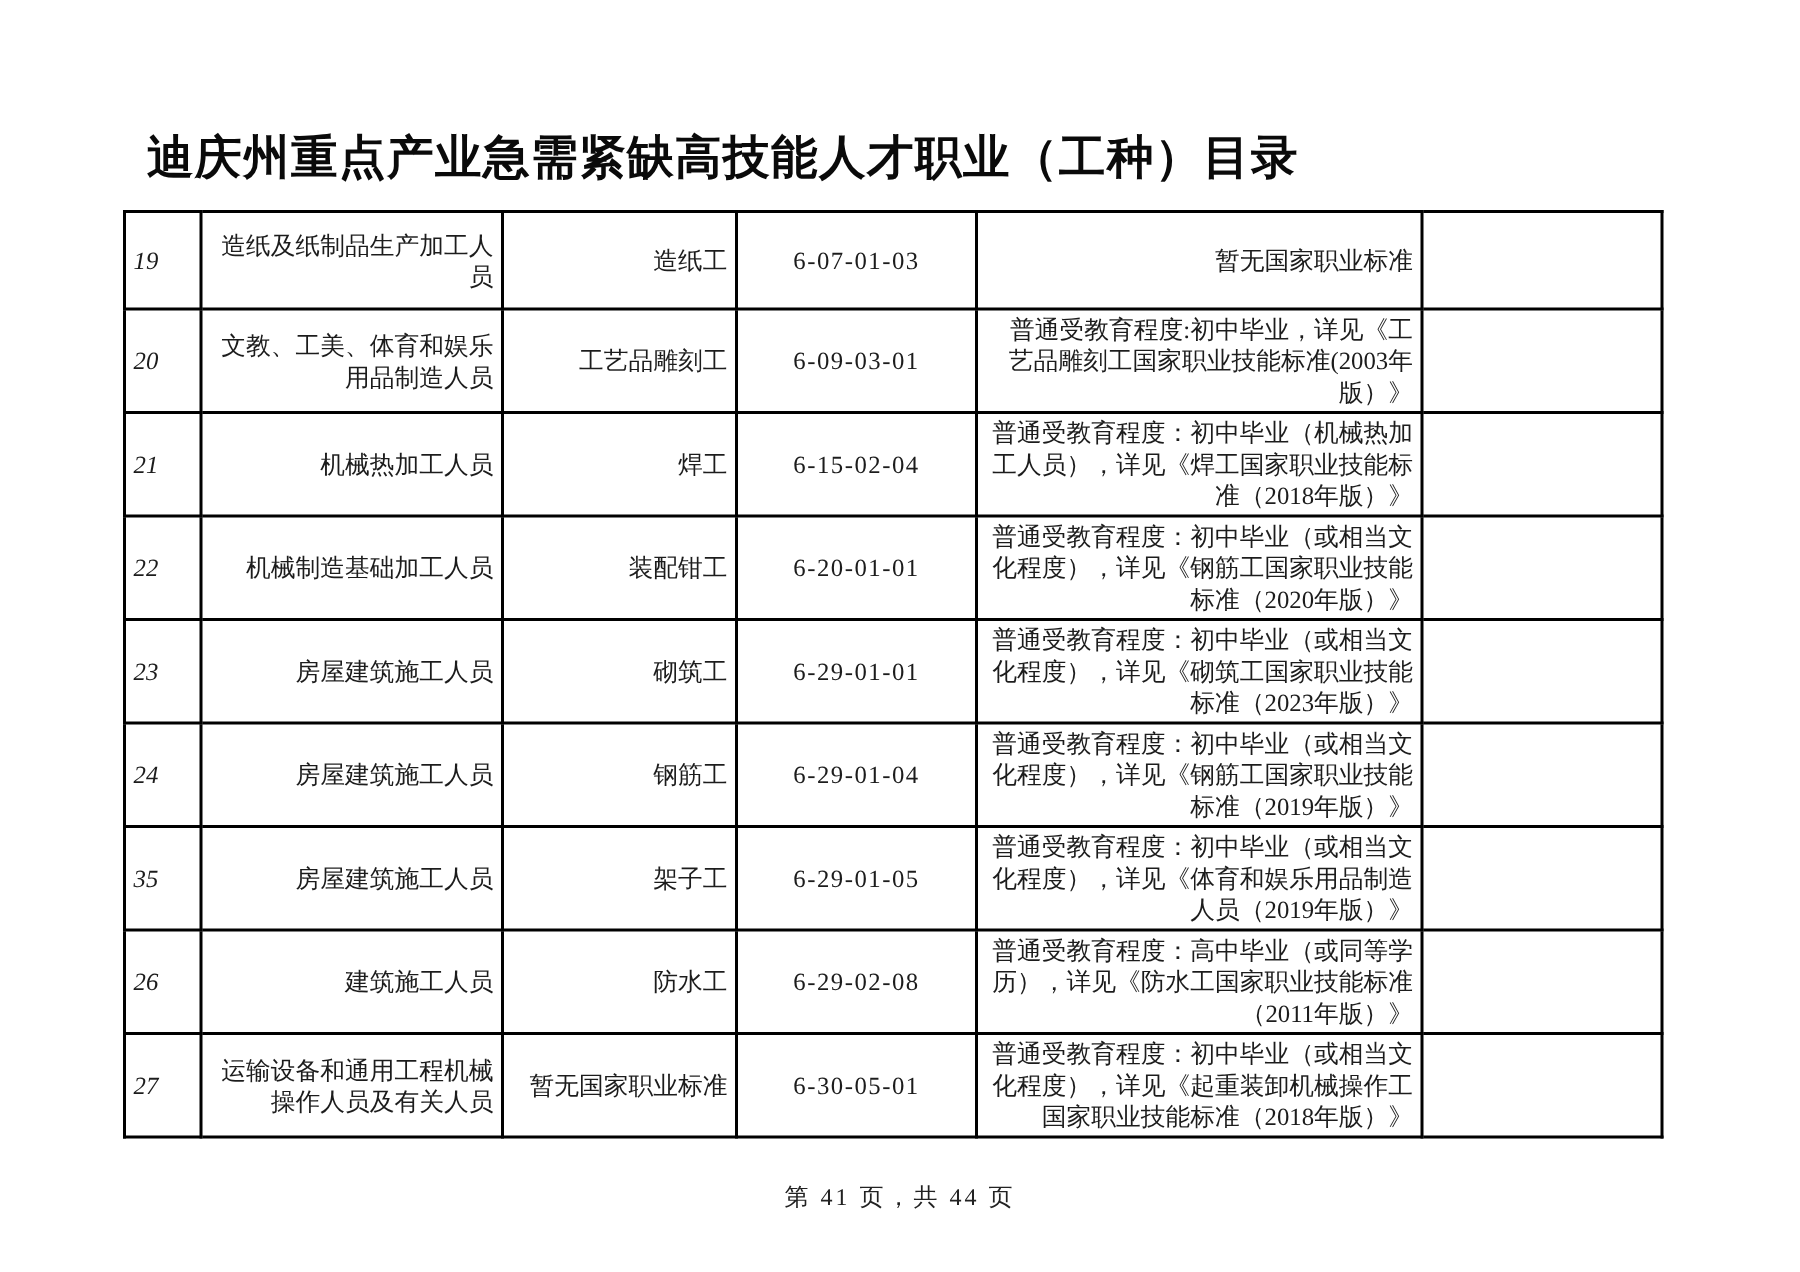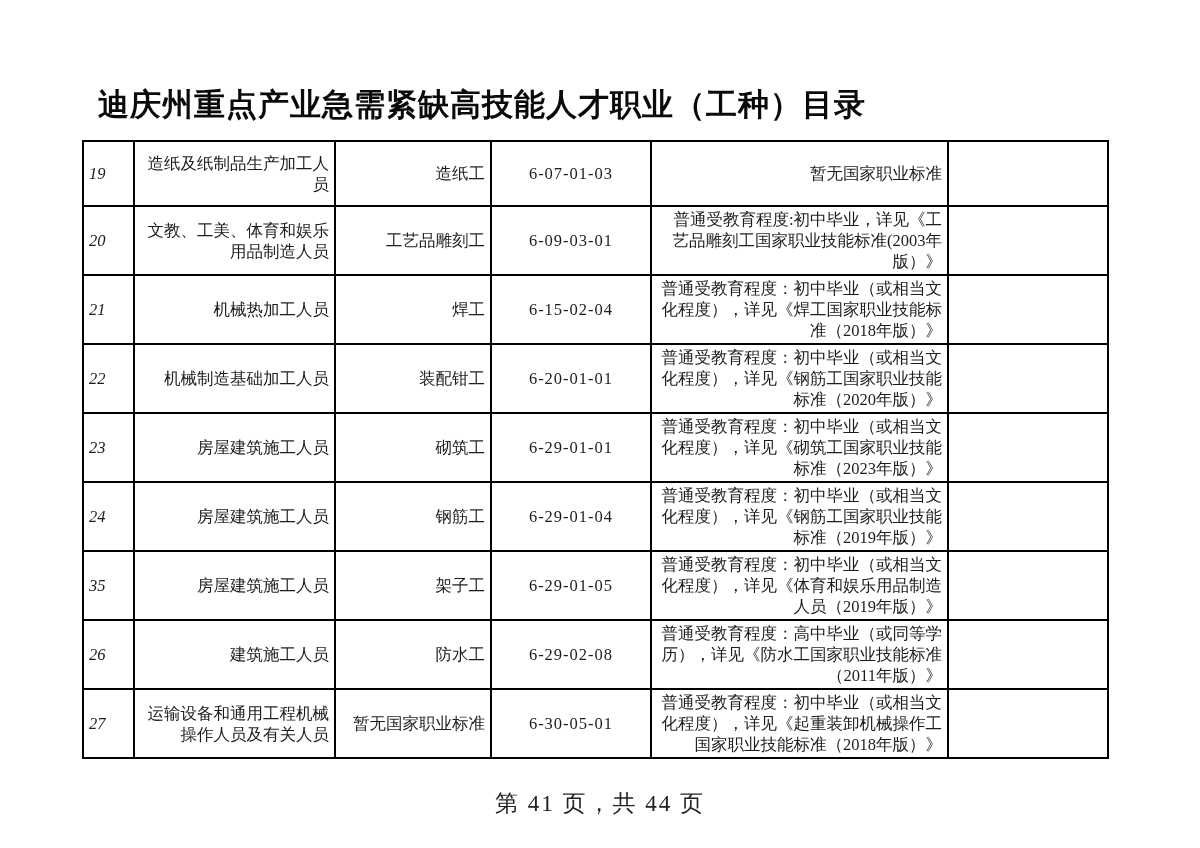--- a/index.html
+++ b/index.html
@@ -42,21 +42,21 @@
   td.c-no{text-align:left;font-size:18px;font-style:italic;}
   td.c-category{text-align:right;margin-top:29px;}
   td.c-occupation{text-align:right;}
   td.c-code{text-align:center;font-size:18px;letter-spacing:1px;white-space:nowrap;font-family:Liberation Serif, serif;}
   td.c-standard{text-align:right;padding:2px 6px;}
   td.c-remark{}
   .page-footer{
     position:absolute;
     top:788px;left:0;width:1200px;
     text-align:center;
-    font-size:23px;
+    font-size:16px;
     letter-spacing:2px;
     color:#222;
   }
 </style>
 </head>
 <body>
 
 <div class="doc-title">迪庆州重点产业急需紧缺高技能人才职业（工种）目录</div>
 
 <table class="catalog">
@@ -83,21 +83,21 @@
     <td class="c-occupation">工艺品雕刻工</td>
     <td class="c-code">6-09-03-01</td>
     <td class="c-standard">普通受教育程度:初中毕业，详见《工艺品雕刻工国家职业技能标准(2003年版）》</td>
     <td class="c-remark"></td>
   </tr>
       <tr>
     <td class="c-no">21</td>
     <td class="c-category">机械热加工人员</td>
     <td class="c-occupation">焊工</td>
     <td class="c-code">6-15-02-04</td>
-    <td class="c-standard">普通受教育程度：初中毕业（或相当文化程度），详见《焊工国家职业技能标准（2018年版）》</td>
+    <td class="c-standard">普通受教育程度：初中毕业（机械热加工人员），详见《焊工国家职业技能标准（2018年版）》</td>
     <td class="c-remark"></td>
   </tr>
       <tr>
     <td class="c-no">22</td>
     <td class="c-category">机械制造基础加工人员</td>
     <td class="c-occupation">装配钳工</td>
     <td class="c-code">6-20-01-01</td>
     <td class="c-standard">普通受教育程度：初中毕业（或相当文化程度），详见《钢筋工国家职业技能标准（2020年版）》</td>
     <td class="c-remark"></td>
   </tr>

